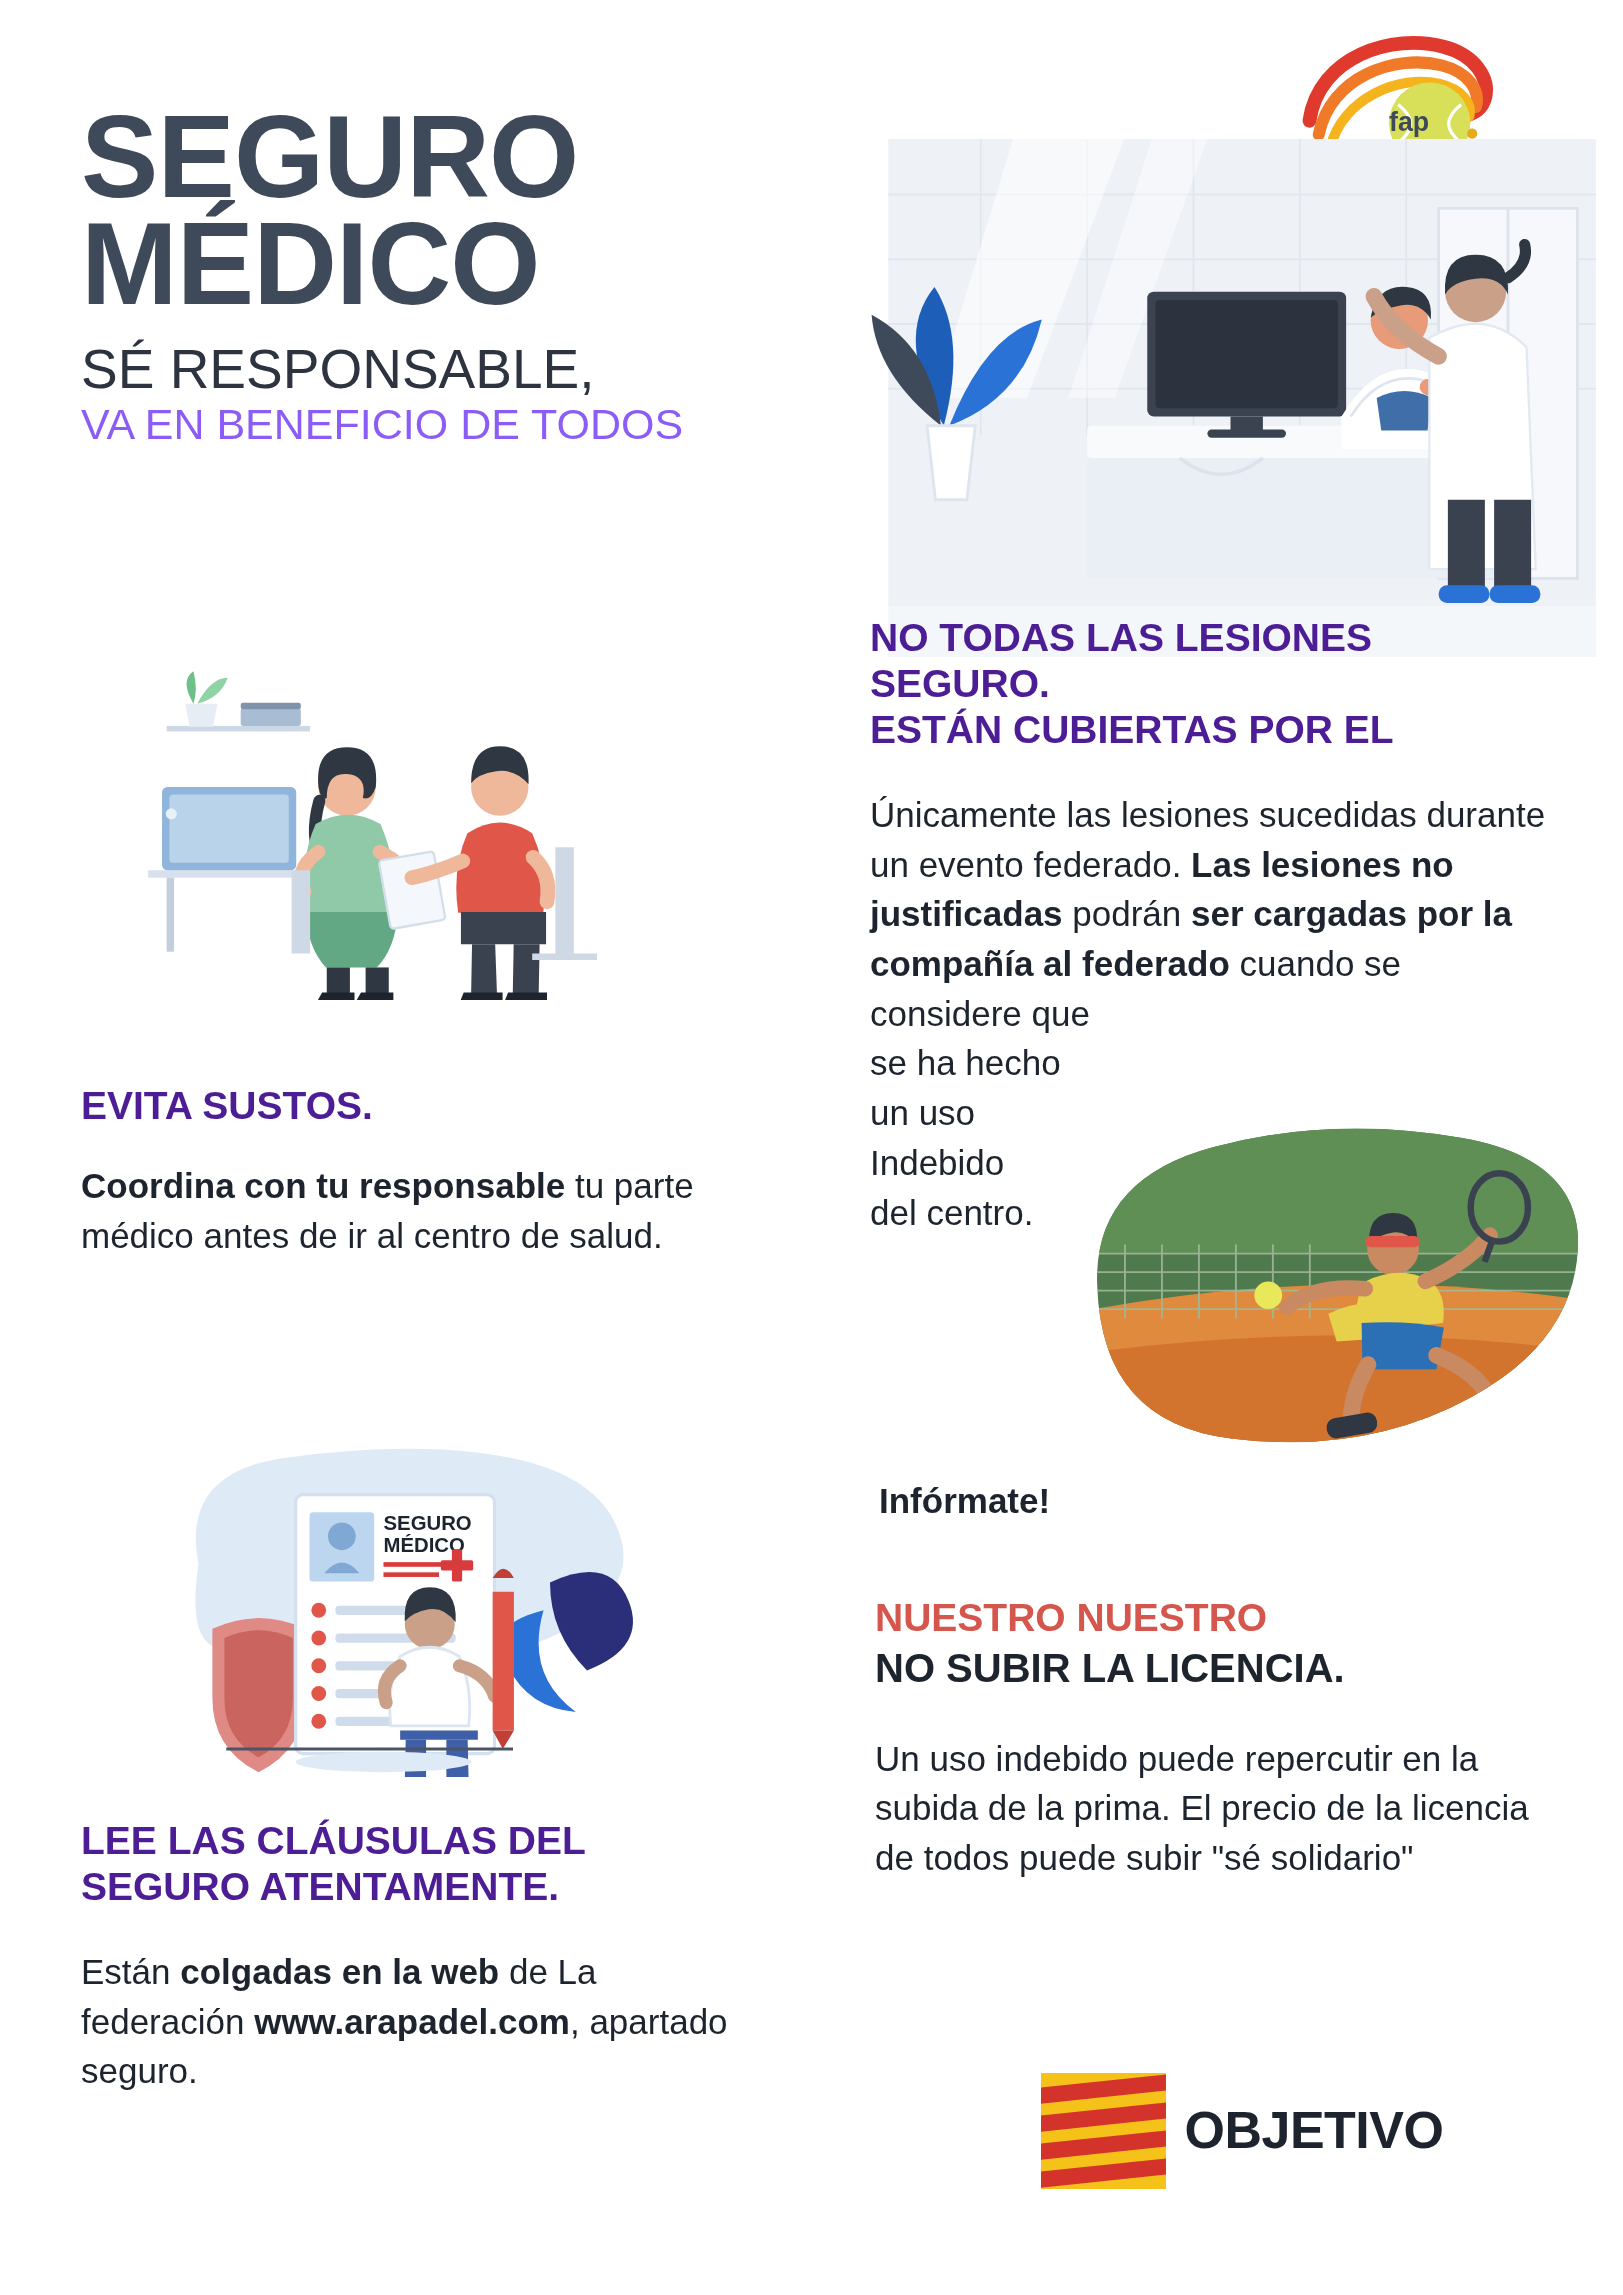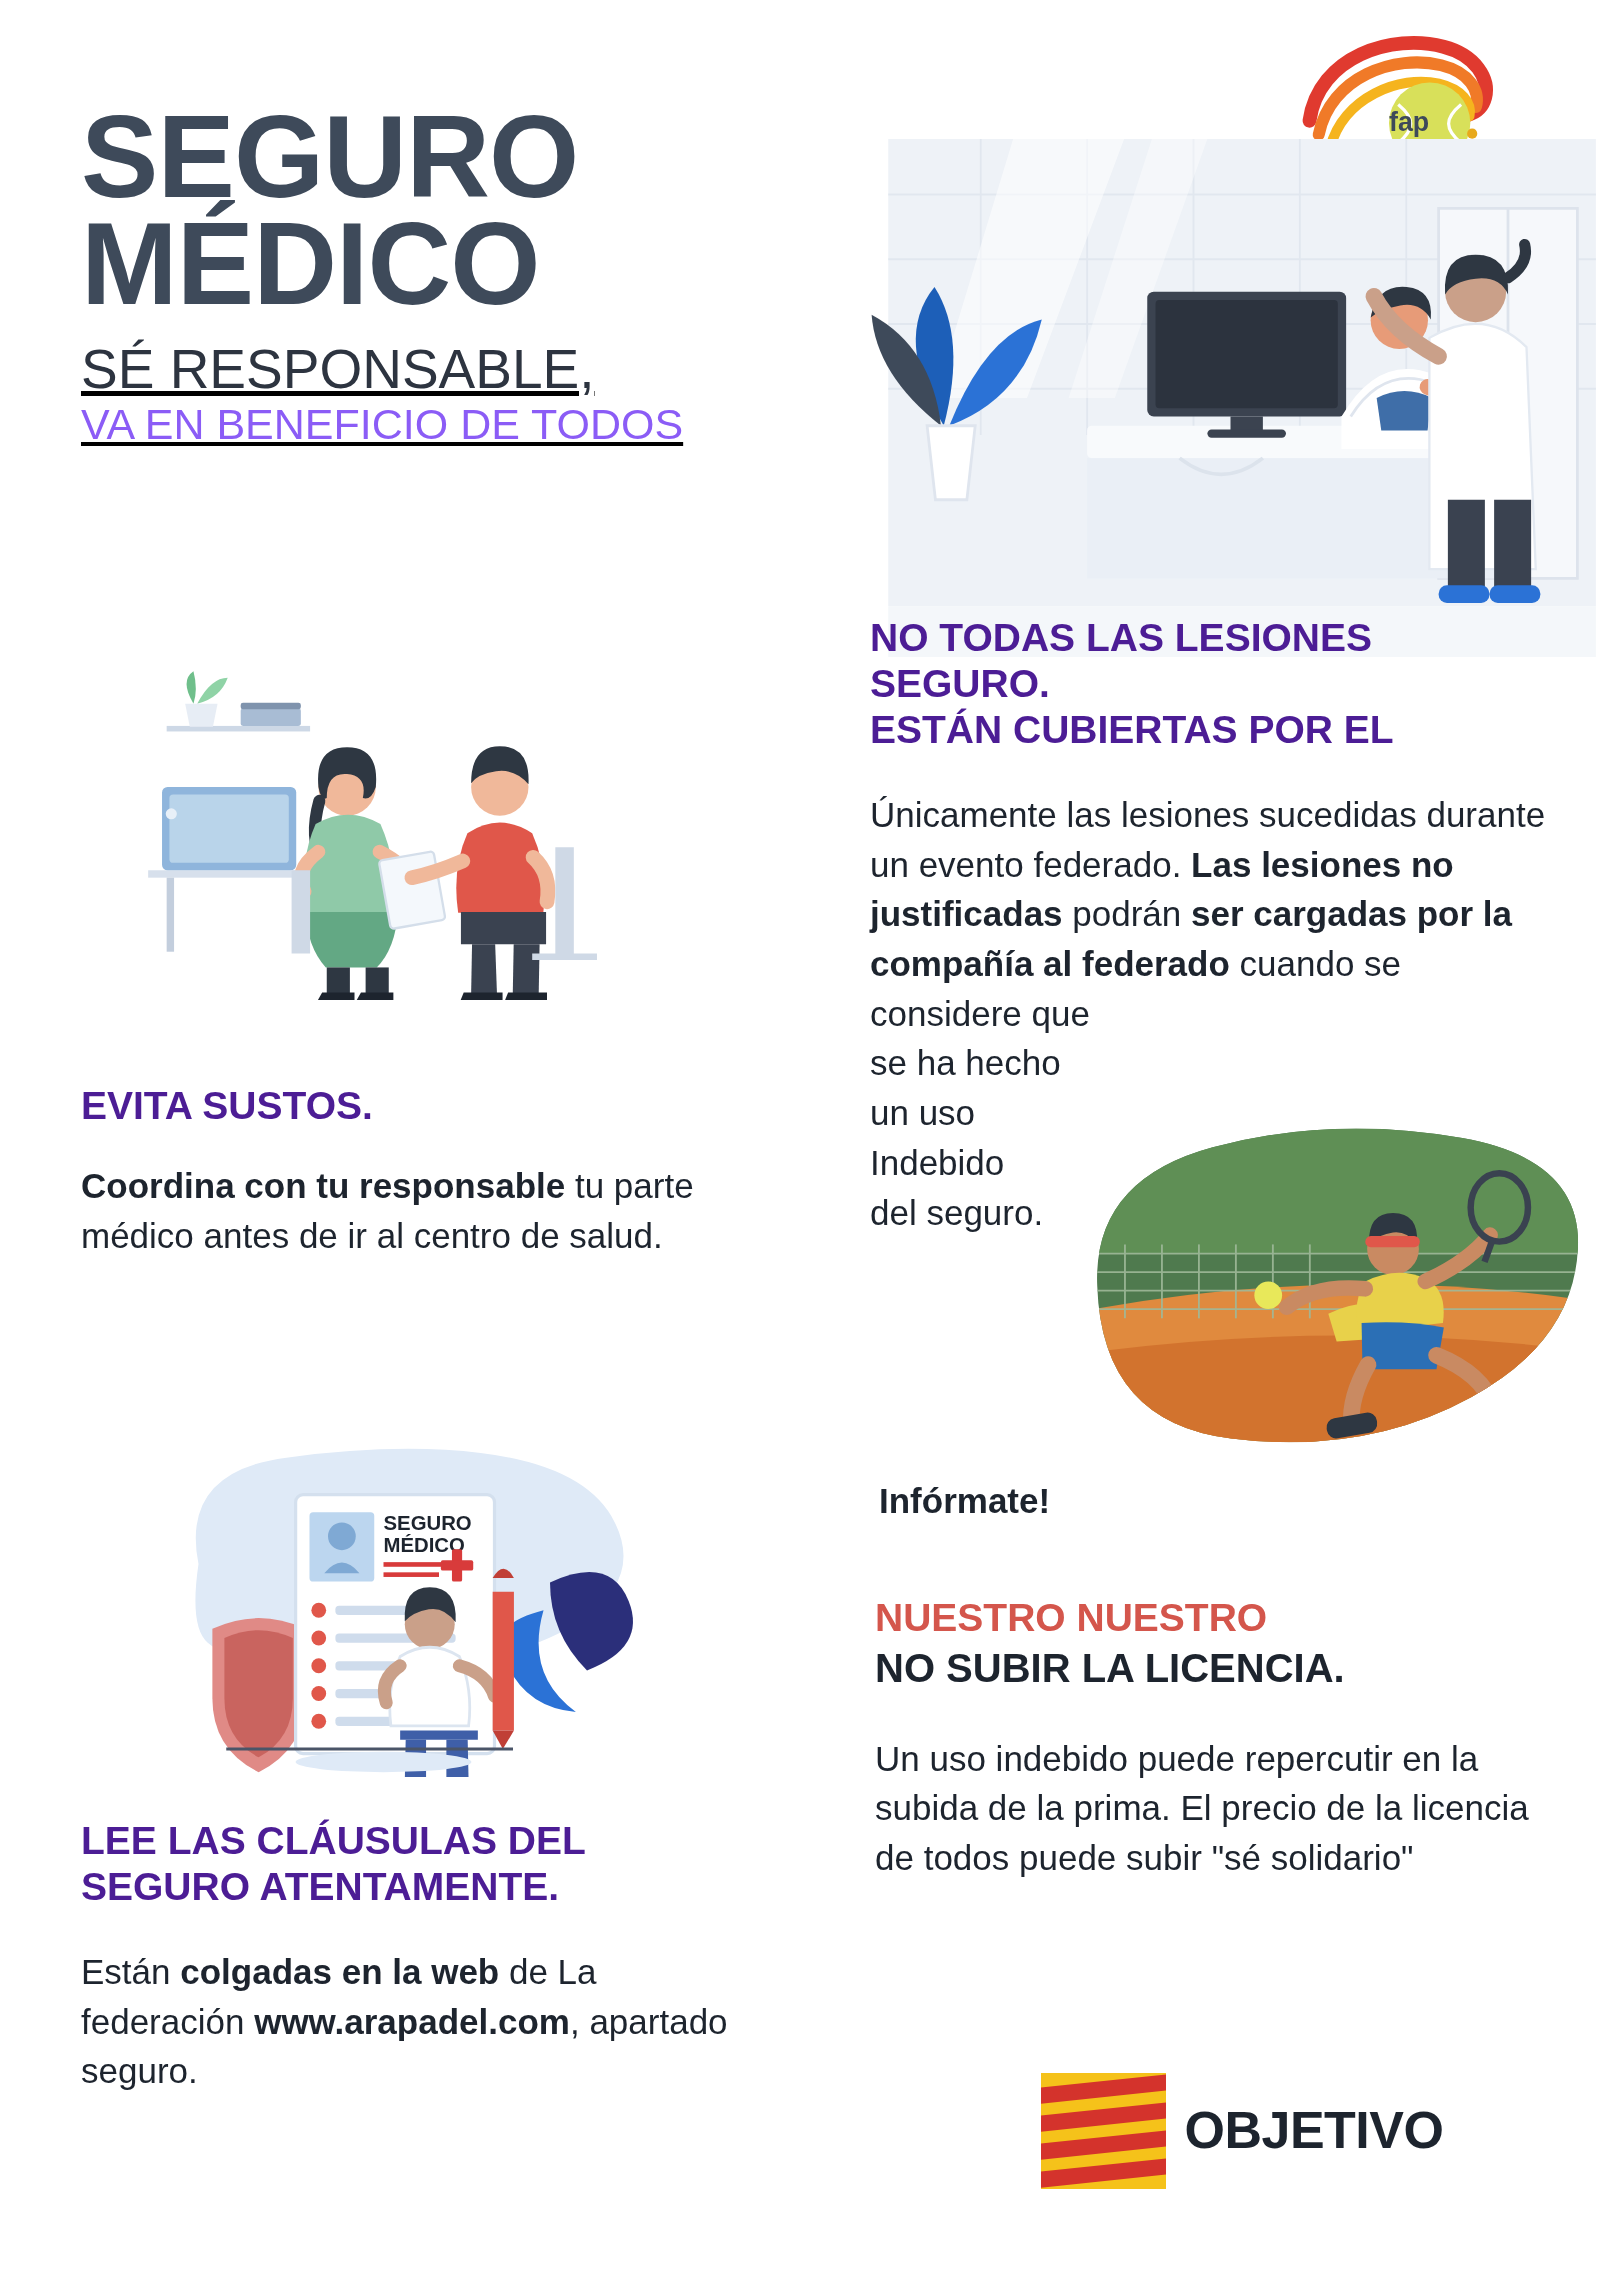--- a/index.html
+++ b/index.html
@@ -52,21 +52,21 @@
   .t-body b { font-weight: bold; }
 
   
   .left-col {
     position: absolute;
     left: 81px;
     top: 104px;
     width: 685px;
   }
   .title-block { margin-bottom: 22px; }
-  .sub-block { margin-bottom: 4.6px; text-decoration: underline; }
+  .sub-block { margin-bottom: 4.6px; }
 
   .illus-meeting {
     position: absolute;
     left: 88px;
     top: 648px;
     width: 583px;
     height: 352px;
   }
   .block-evita {
     position: absolute;
@@ -479,21 +479,21 @@
       </div>
     </div>
 
     <div class="block-unicamente t-body" style="width:694px;">
       <span>Únicamente las lesiones sucedidas durante un evento federado. </span><b>Las lesiones no justificadas</b><span> podrán </span><b>ser cargadas por la compañía al federado</b><span> cuando se</span>
       <div style="width:231px;">
         <div> considere que</div>
         <div>se ha hecho</div>
         <div>un uso</div>
         <div>Indebido</div>
-        <div>del seguro.</div>
+        <div>del centro.</div>
       </div>
     </div>
   </div>
 
   <div class="block-informate">
     <div class="t-body" style="font-weight:bold;">Infórmate!</div>
   </div>
 
   <div class="block-objetivo">
     <div class="kicker">NUESTRO NUESTRO</div>

